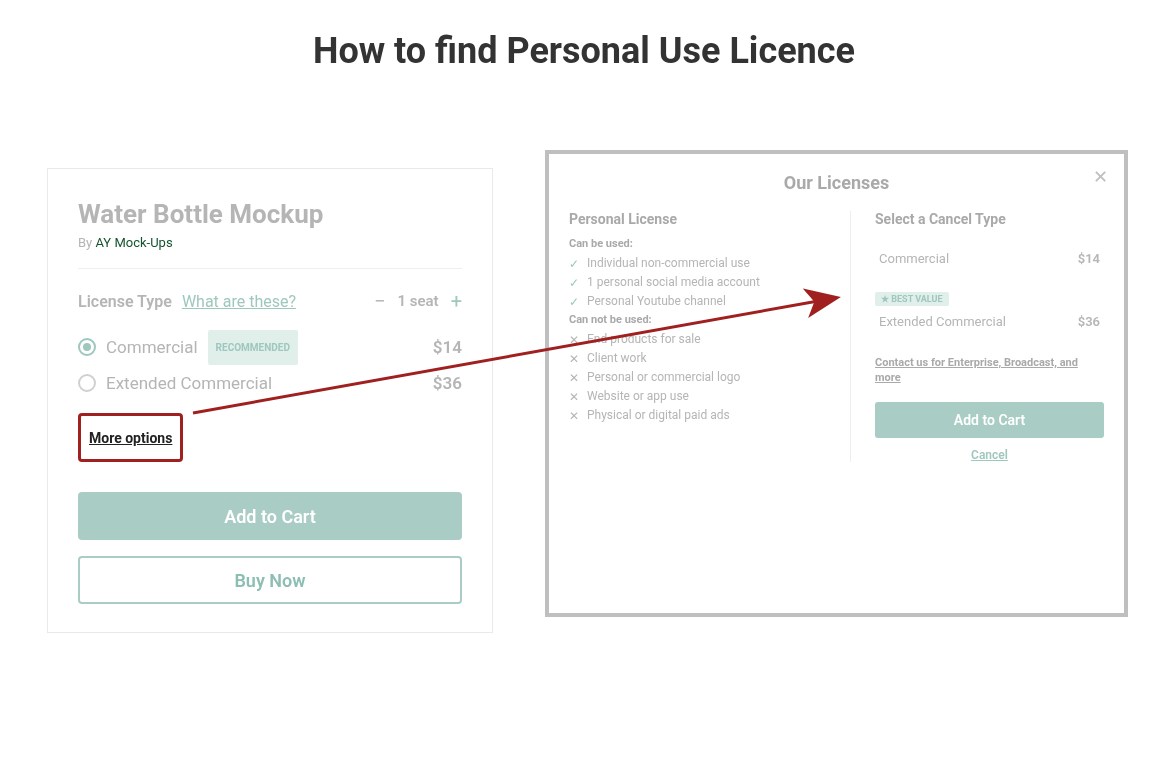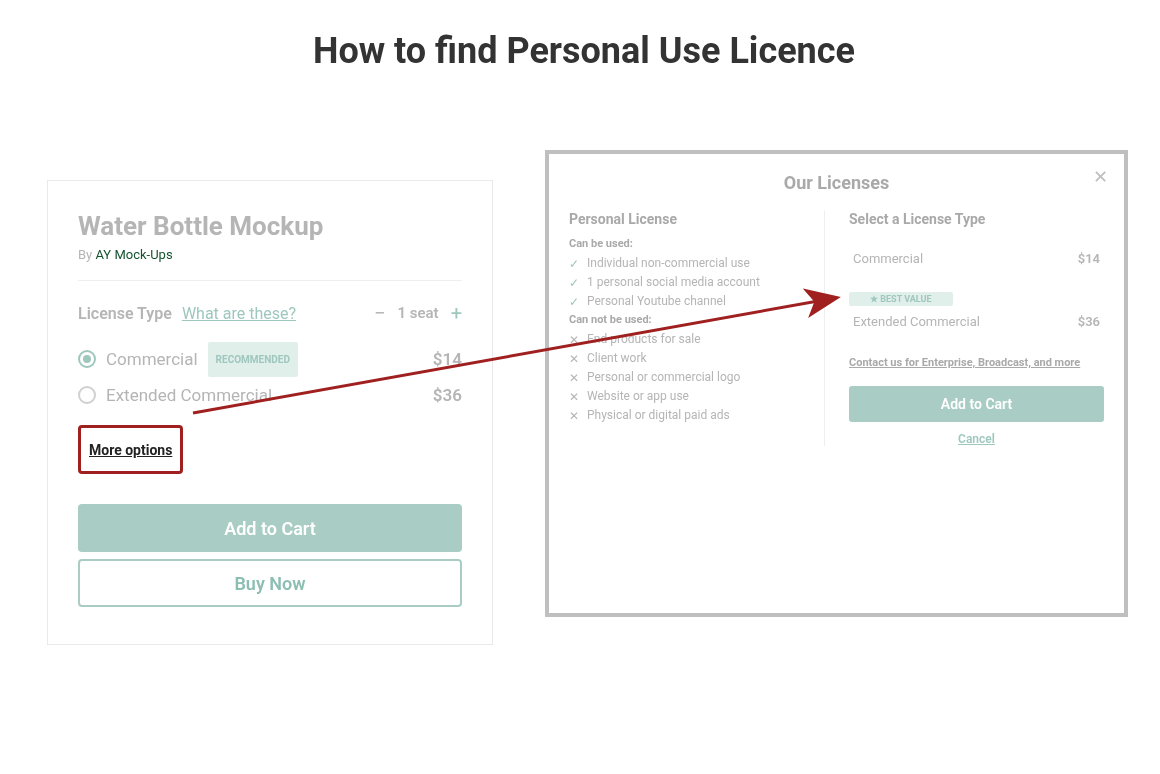--- a/index.html
+++ b/index.html
@@ -1,20 +1,20 @@
 <!DOCTYPE html>
 <html><head>
 <meta charset="utf-8">
 <style>
 *{box-sizing:border-box;margin:0;padding:0;font-family:-apple-system,BlinkMacSystemFont,"Segoe UI",Roboto,Helvetica,Arial,sans-serif;}
 html,body{width:1160px;height:774px;background:#fff;}
 .stage{position:relative;width:1160px;height:774px;}
 .title{position:absolute;top:30px;left:4px;width:1160px;text-align:center;font-size:36px;font-weight:700;color:#333;}
 
-.card{position:absolute;top:180px;left:47px;width:446px;height:465px;background:#fff;border:1px solid #e9e9e9;padding:30px 30px 20px 30px;}
+.card{position:absolute;top:168px;left:47px;width:446px;height:465px;background:#fff;border:1px solid #e9e9e9;padding:30px 30px 20px 30px;}
 .product-title{font-size:26px;font-weight:700;color:#b5b5b5;}
 .byline{font-size:13px;color:#b5b5b5;margin-top:6px;}
 .byline a{color:#14532d;text-decoration:none;}
 .hr{height:1px;background:#eee;margin:18px 0 22px 0;}
 .lt-row{display:flex;align-items:center;justify-content:space-between;}
 .lt-label{font-size:16px;font-weight:600;color:#b5b5b5;}
 .lt-help{font-size:16px;color:#9ec7bd;text-decoration:underline;margin-left:6px;font-weight:400;}
 .seat-ctrl{display:flex;align-items:center;color:#b5b5b5;gap:12px;}
 .seat-btn{font-size:20px;color:#b5b5b5;cursor:pointer;line-height:1;}
 .seat-val{font-size:15px;font-weight:600;}
@@ -24,42 +24,42 @@
 .radio{width:18px;height:18px;border:2px solid #9ec7bd;border-radius:50%;position:relative;flex-shrink:0;}
 .radio.sel::after{content:"";position:absolute;top:3px;left:3px;width:8px;height:8px;border-radius:50%;background:#9ec7bd;}
 .radio.off{border-color:#d0d0d0;}
 .opt-label{font-size:17px;color:#b5b5b5;}
 .rec-badge{font-size:10px;font-weight:700;color:#9ec7bd;background:#e1efeb;padding:12px 8px;border-radius:2px;}
 .opt-price{font-size:17px;font-weight:600;color:#b5b5b5;}
 .more-box{display:inline-block;border:3px solid #a02020;border-radius:4px;padding:12px 8px;margin-top:12px;}
 .more-link{font-size:14px;font-weight:700;color:#222;text-decoration:underline;}
 .btn{width:100%;height:48px;border-radius:4px;font-size:18px;font-weight:600;display:flex;align-items:center;justify-content:center;}
 .btn-fill{background:#a9cdc4;color:#fff;border:none;margin-top:30px;}
-.btn-outline{background:#fff;color:#8cbeb2;border:2px solid #a9cdc4;margin-top:7px;}
+.btn-outline{background:#fff;color:#8cbeb2;border:2px solid #a9cdc4;margin-top:16px;}
 
 .modal{position:absolute;top:150px;left:545px;width:583px;height:467px;background:#fff;border:4px solid #bfbfbf;padding:14px 20px 20px 20px;}
 .close{position:absolute;top:12px;right:16px;font-size:18px;color:#bfbfbf;cursor:pointer;}
 .modal-title{text-align:center;font-size:18px;font-weight:700;color:#a9a9a9;margin-top:4px;margin-bottom:18px;}
-.cols{display:flex;}
+.cols{display:flex;gap:26px;}
 .col-left{width:255px;}
 .col-right{flex:1;border-left:1px solid #eee;padding-left:24px;}
 .sec-title{font-size:14px;font-weight:700;color:#a9a9a9;margin-bottom:10px;}
 .sub{font-size:11px;font-weight:700;color:#a9a9a9;margin-top:6px;margin-bottom:6px;}
 .li{display:flex;align-items:flex-start;gap:8px;font-size:12px;color:#b5b5b5;margin:5px 0;}
 .ic{width:10px;flex-shrink:0;position:relative;top:1px;}
 .ic.chk{color:#9ec7bd;}
 .ic.x{color:#b5b5b5;}
 .sel-box{border:3px solid #a02020;border-radius:6px;padding:6px;margin:-2px;}
 .pill{border:1px solid #9ec7bd;background:#e8f2ef;border-radius:3px;padding:10px 12px;display:flex;justify-content:space-between;align-items:center;}
 .pill-label{font-size:12px;font-weight:600;color:#3a3a3a;}
 .pill-price{font-size:12px;font-weight:700;color:#3a3a3a;}
 .plan{display:flex;justify-content:space-between;align-items:center;padding:6px 4px;margin-top:18px;}
 .plan .pl{font-size:13px;color:#b5b5b5;}
 .plan .pr{font-size:13px;font-weight:600;color:#b5b5b5;}
-.best{font-size:9px;font-weight:700;color:#9ec7bd;background:#e1efeb;padding:2px 21px;border-radius:2px;display:inline-block;margin-top:20px;}
+.best{font-size:9px;font-weight:700;color:#9ec7bd;background:#e1efeb;padding:2px 6px;border-radius:2px;display:inline-block;margin-top:20px;}
 .contact{font-size:11px;font-weight:700;color:#a9a9a9;text-decoration:underline;margin-top:20px;display:block;line-height:1.4;}
 .btn2{width:100%;height:36px;border-radius:3px;background:#a9cdc4;color:#fff;font-size:14px;font-weight:600;border:none;margin-top:16px;}
 .cancel{display:block;text-align:center;font-size:12px;font-weight:600;color:#9ec7bd;margin-top:10px;}
 
 .arrow-svg{position:absolute;top:283px;left:185px;width:680px;height:140px;pointer-events:none;}
 </style>
 </head>
 <body>
 
 <div class="stage">
@@ -146,21 +146,21 @@
             <span class="ic x">✕</span>
             <span>Website or app use</span>
           </div>
         <div class="li">
             <span class="ic x">✕</span>
             <span>Physical or digital paid ads</span>
           </div>
       </div>
 
       <div class="col-right">
-        <div class="sec-title">Select a License Type</div>
+        <div class="sec-title">Select a Cancel Type</div>
         <div class="plan">
           <span class="pl">Commercial</span>
           <span class="pr">$14</span>
         </div>
         <span class="best">★ BEST VALUE</span>
         <div class="plan" style="margin-top:2px">
           <span class="pl">Extended Commercial</span>
           <span class="pr">$36</span>
         </div>
         <a href="#" class="contact">Contact us for Enterprise, Broadcast, and more</a>

